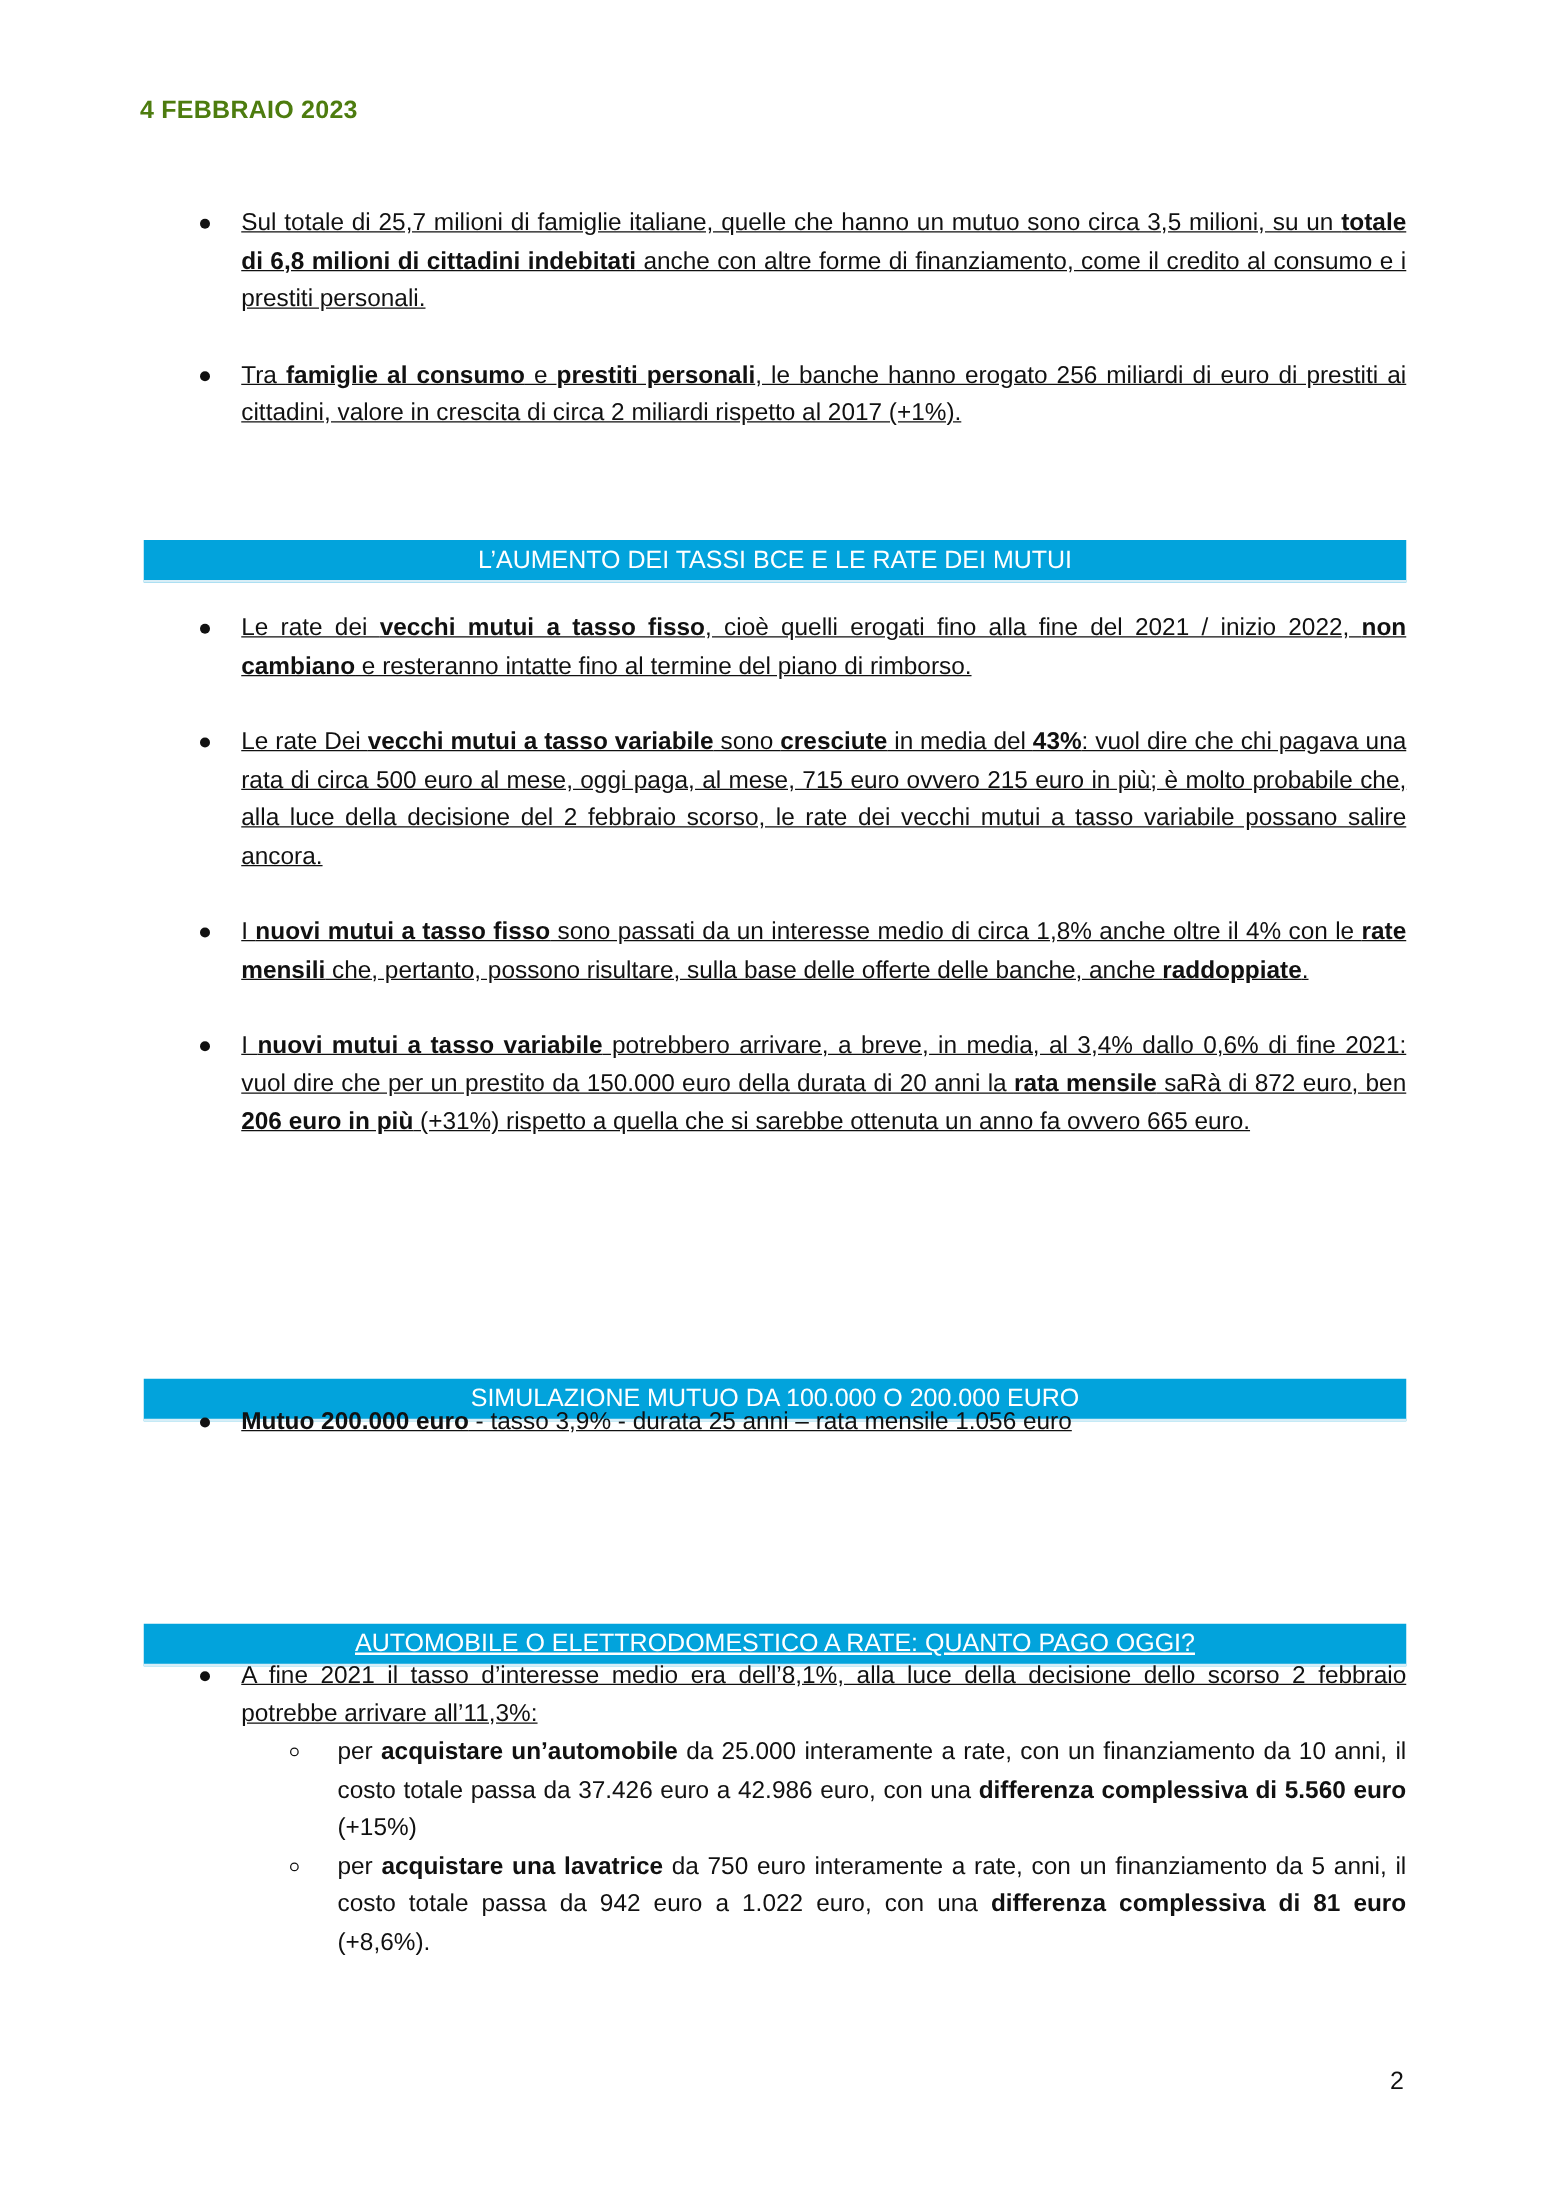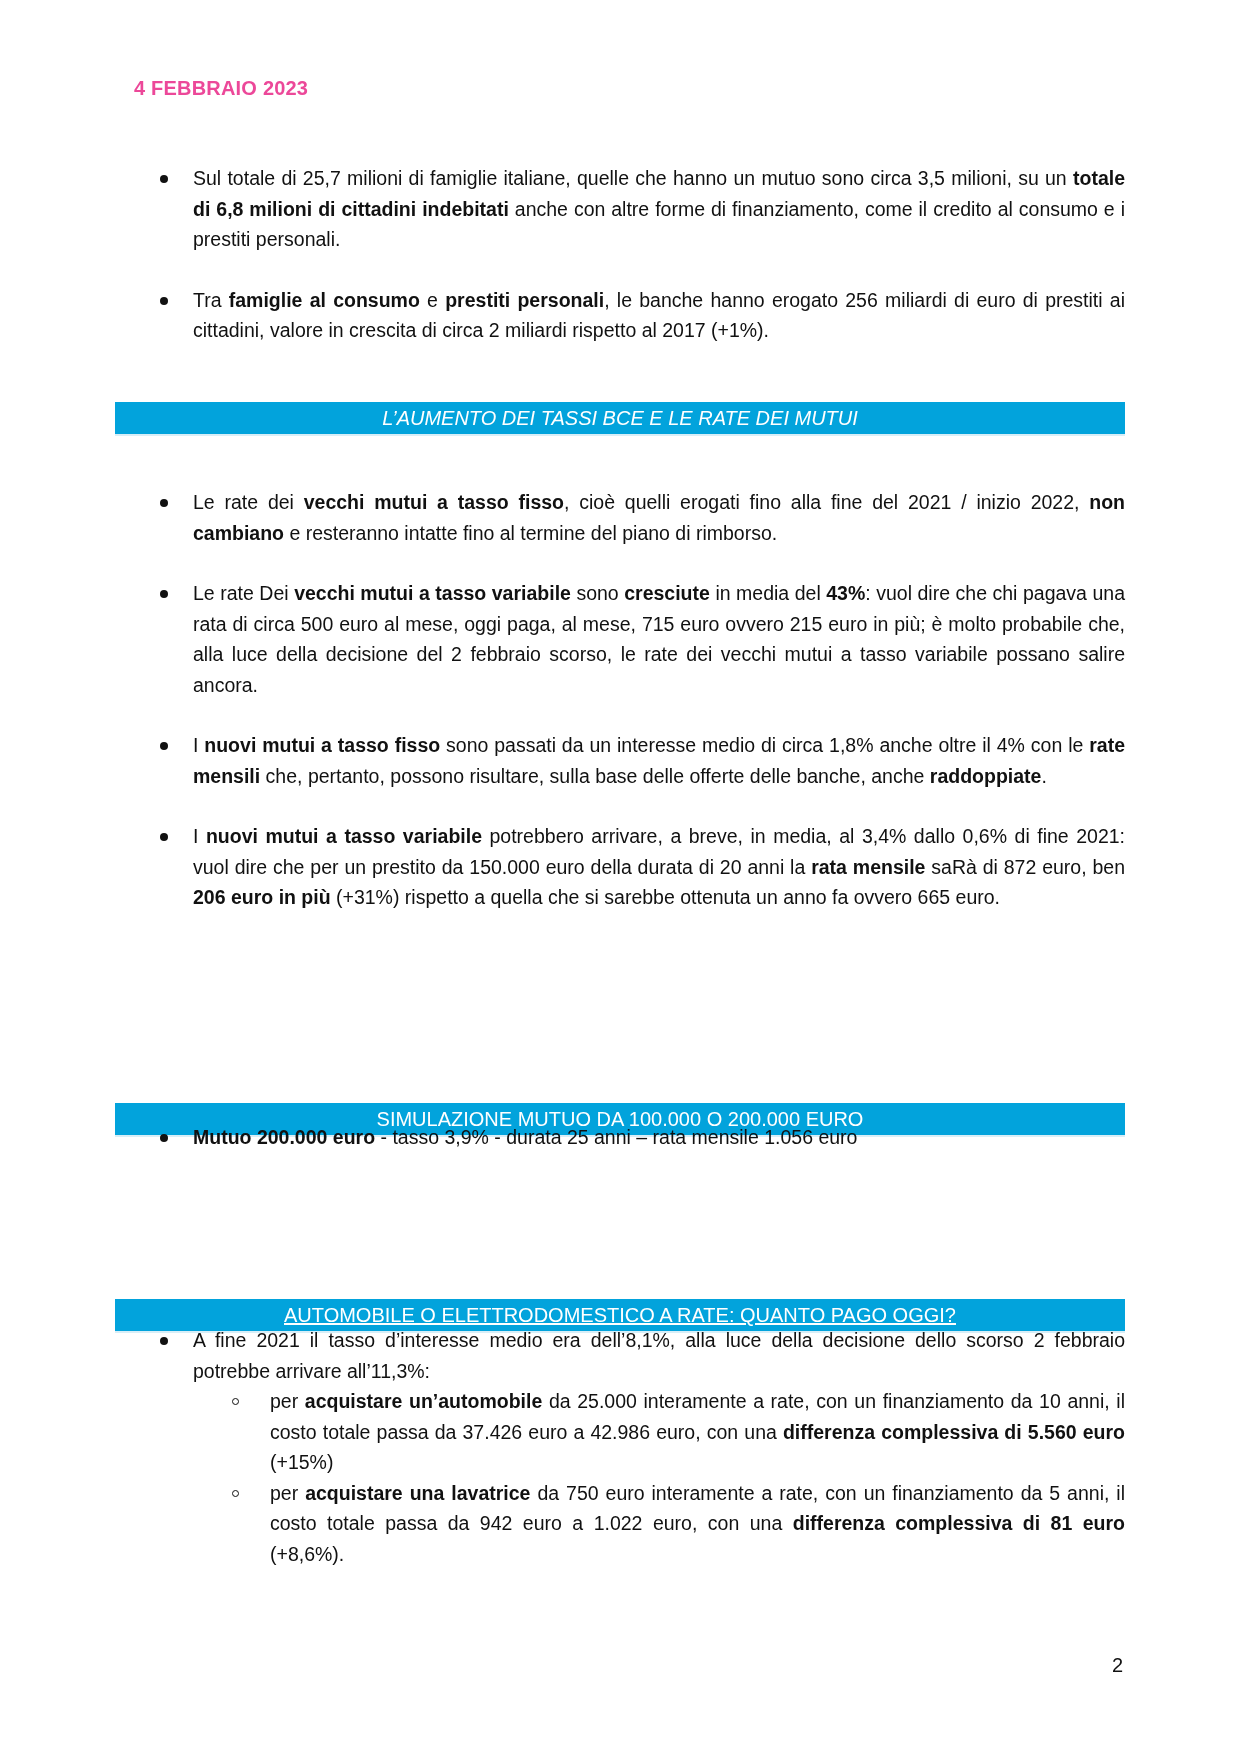--- a/index.html
+++ b/index.html
@@ -1,21 +1,21 @@
 <!DOCTYPE html>
 <html><head>
 <meta charset="utf-8">
 <style>
   html, body { margin: 0; padding: 0; background: #ffffff; }
   body { width: 1241px; height: 1754px; position: relative; overflow: hidden;
          font-family: "Liberation Sans", "DejaVu Sans", sans-serif; color: #111; }
-  .date { position: absolute; left: 134px; top: 77px; font-size: 20px; font-weight: bold;
-          color: #ec4899; letter-spacing: 0.2px; }
+  .date { position: absolute; left: 112px; top: 77px; font-size: 20px; font-weight: bold;
+          color: #4d7c0f; letter-spacing: 0.2px; }
   .block { position: absolute; left: 115px; width: 1010px; }
-  ul.bul { list-style: none; margin: 0; padding: 0; }
+  ul.bul { list-style: none; margin: 0; padding: 0; text-decoration: underline; }
   ul.bul > li { position: relative; padding-left: 78px; font-size: 19.5px; line-height: 30.5px;
                 text-align: justify; }
   ul.bul > li .dot { position: absolute; left: 45px; top: 12px; width: 8px; height: 8px;
                      border-radius: 50%; background: #111; }
   ul.sub { list-style: none; margin: 0; padding: 0; }
   ul.sub > li { position: relative; padding-left: 155px; font-size: 19.5px; line-height: 30.5px;
                 text-align: justify; }
   ul.sub > li .circ { position: absolute; left: 117px; top: 12px; width: 7px; height: 7px;
                       border-radius: 50%; border: 1.3px solid #111; box-sizing: border-box; }
   b { font-weight: bold; }
@@ -35,21 +35,21 @@
       <span class="dot"></span>
       <span>Sul totale di 25,7 milioni di famiglie italiane, quelle che hanno un mutuo sono circa 3,5 milioni, su un </span><b>totale di 6,8 milioni di cittadini indebitati</b><span> anche con altre forme di finanziamento, come il credito al consumo e i prestiti personali.</span>
     </li>
     <li style="margin-top:30px;">
       <span class="dot"></span>
       <span> Tra </span><b>famiglie al consumo</b><span> e </span><b>prestiti personali</b><span>, le banche hanno erogato 256 miliardi di euro di prestiti ai cittadini, valore in crescita di circa 2 miliardi rispetto al 2017 (+1%).</span>
     </li>
   </ul>
 </div>
 
-<div class="bar" style="top:402px;font-style:italic;">L’AUMENTO DEI TASSI BCE E LE RATE DEI MUTUI</div>
+<div class="bar" style="top:432px;">L’AUMENTO DEI TASSI BCE E LE RATE DEI MUTUI</div>
 <div class="block" style="top:487px;">
   <ul class="bul">
     <li>
       <span class="dot"></span>
       <span>Le rate dei </span><b>vecchi mutui a tasso fisso</b><span>, cioè quelli erogati fino alla fine del 2021 / inizio 2022, </span><b>non cambiano</b><span> e resteranno intatte fino al termine del piano di rimborso.</span>
     </li>
     <li style="margin-top:30px;">
       <span class="dot"></span>
       <span>Le rate Dei </span><b>vecchi mutui a tasso variabile</b><span> sono </span><b>cresciute</b><span> in media del </span><b>43%</b><span>: vuol dire che chi pagava una rata di circa 500 euro al mese, oggi paga, al mese, 715 euro ovvero 215 euro in più; è molto probabile che, alla luce della decisione del 2 febbraio scorso, le rate dei vecchi mutui a tasso variabile possano salire ancora.</span>
     </li>

